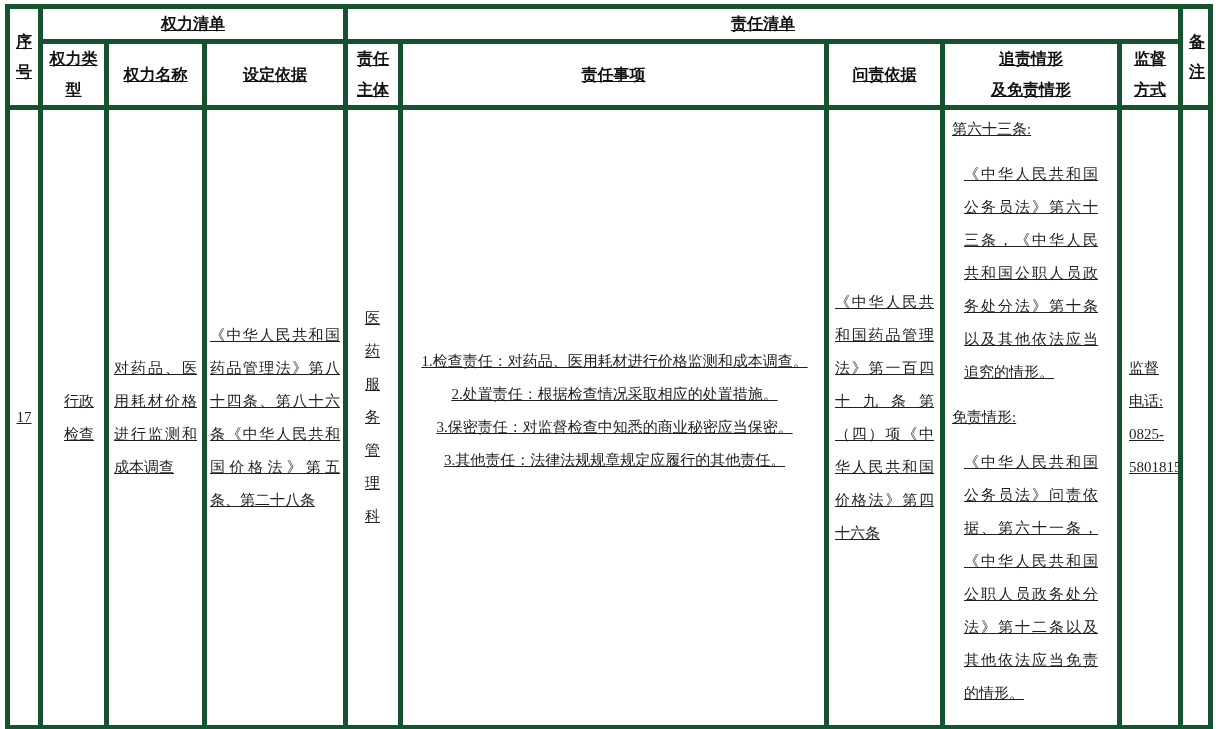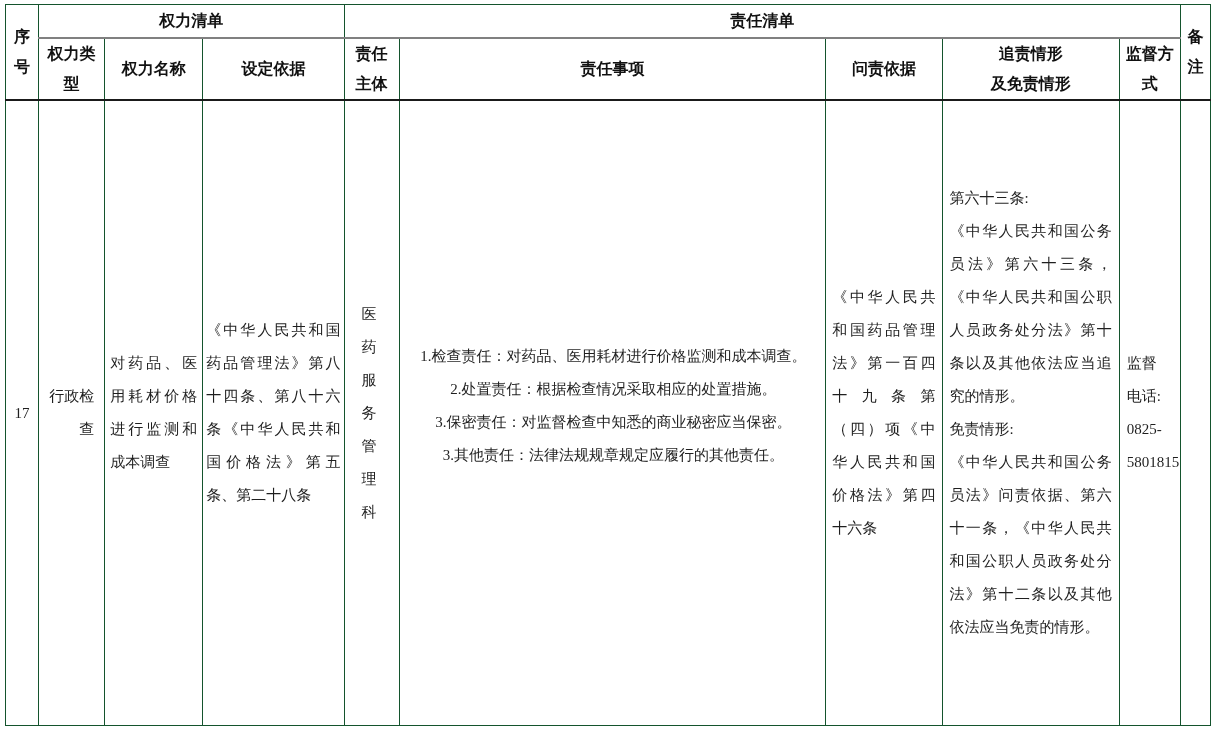--- a/index.html
+++ b/index.html
@@ -14,24 +14,25 @@
   }
   table.sheet {
     table-layout: fixed;
     border-collapse: collapse;
     width: 1206px;
     height: 722px;
     margin: 4px 0 0 5px;
     background: #ffffff;
   }
   .sheet th, .sheet td {
-    border: 1px solid #14532d;
+    border: 5px solid #14532d;
     padding: 0;
     overflow: hidden;
     vertical-align: middle;
+    text-decoration: underline;
   }
   
   .sheet thead th {
     font-size: 16px;
     font-weight: bold;
     text-align: center;
     line-height: 1.9;
     color: #111;
   }
   tr.h1 { height: 33px; }
@@ -49,21 +50,21 @@
     line-height: 2.2;
   }
   td.c-index   { text-align: center; }
   td.c-type    { text-align: right; padding: 0 10px; }
   td.c-name    { text-align: justify; padding: 0 5px; }
   td.c-basis   { text-align: justify; padding: 0 3px; margin-top: 31px; }
   td.c-subject { text-align: justify; padding: 0 17px; }
   td.c-matters { text-align: center; padding: 0 8px 14px 10px; line-height: 2.0; }
   td.c-acct    { text-align: justify; padding: 8px 6px; line-height: 2.15; }
   td.c-pursuit { text-align: left; padding: 0 7px; line-height: 1.9; }
-  td.c-pursuit p { margin: 0; text-align: justify; }
+  td.c-pursuit p { margin: 12px; text-align: justify; }
   td.c-pursuit .sec-label { text-align: left; }
   td.c-supervise { text-align: left; padding: 0 2px 0 7px; line-height: 2.4; }
   td.c-remarks { }
   .resp-item { white-space: nowrap; }
 </style>
 </head>
 <body>
 
 <table class="sheet">
   <colgroup>

